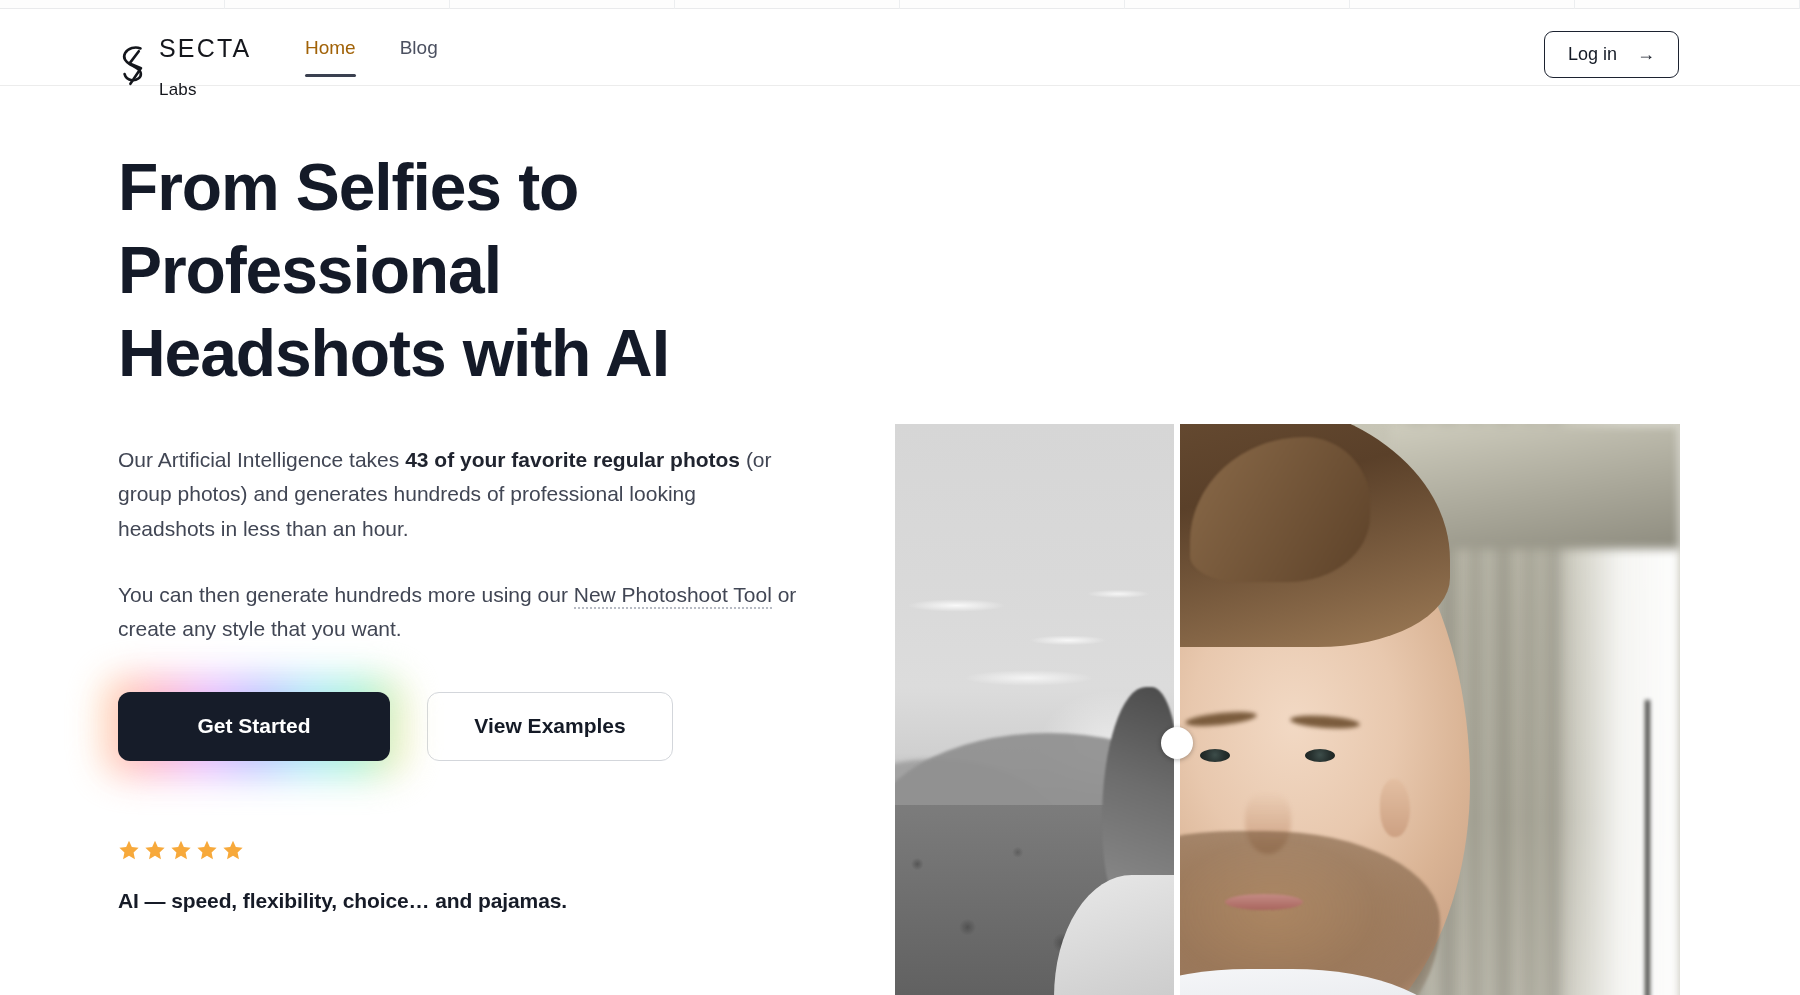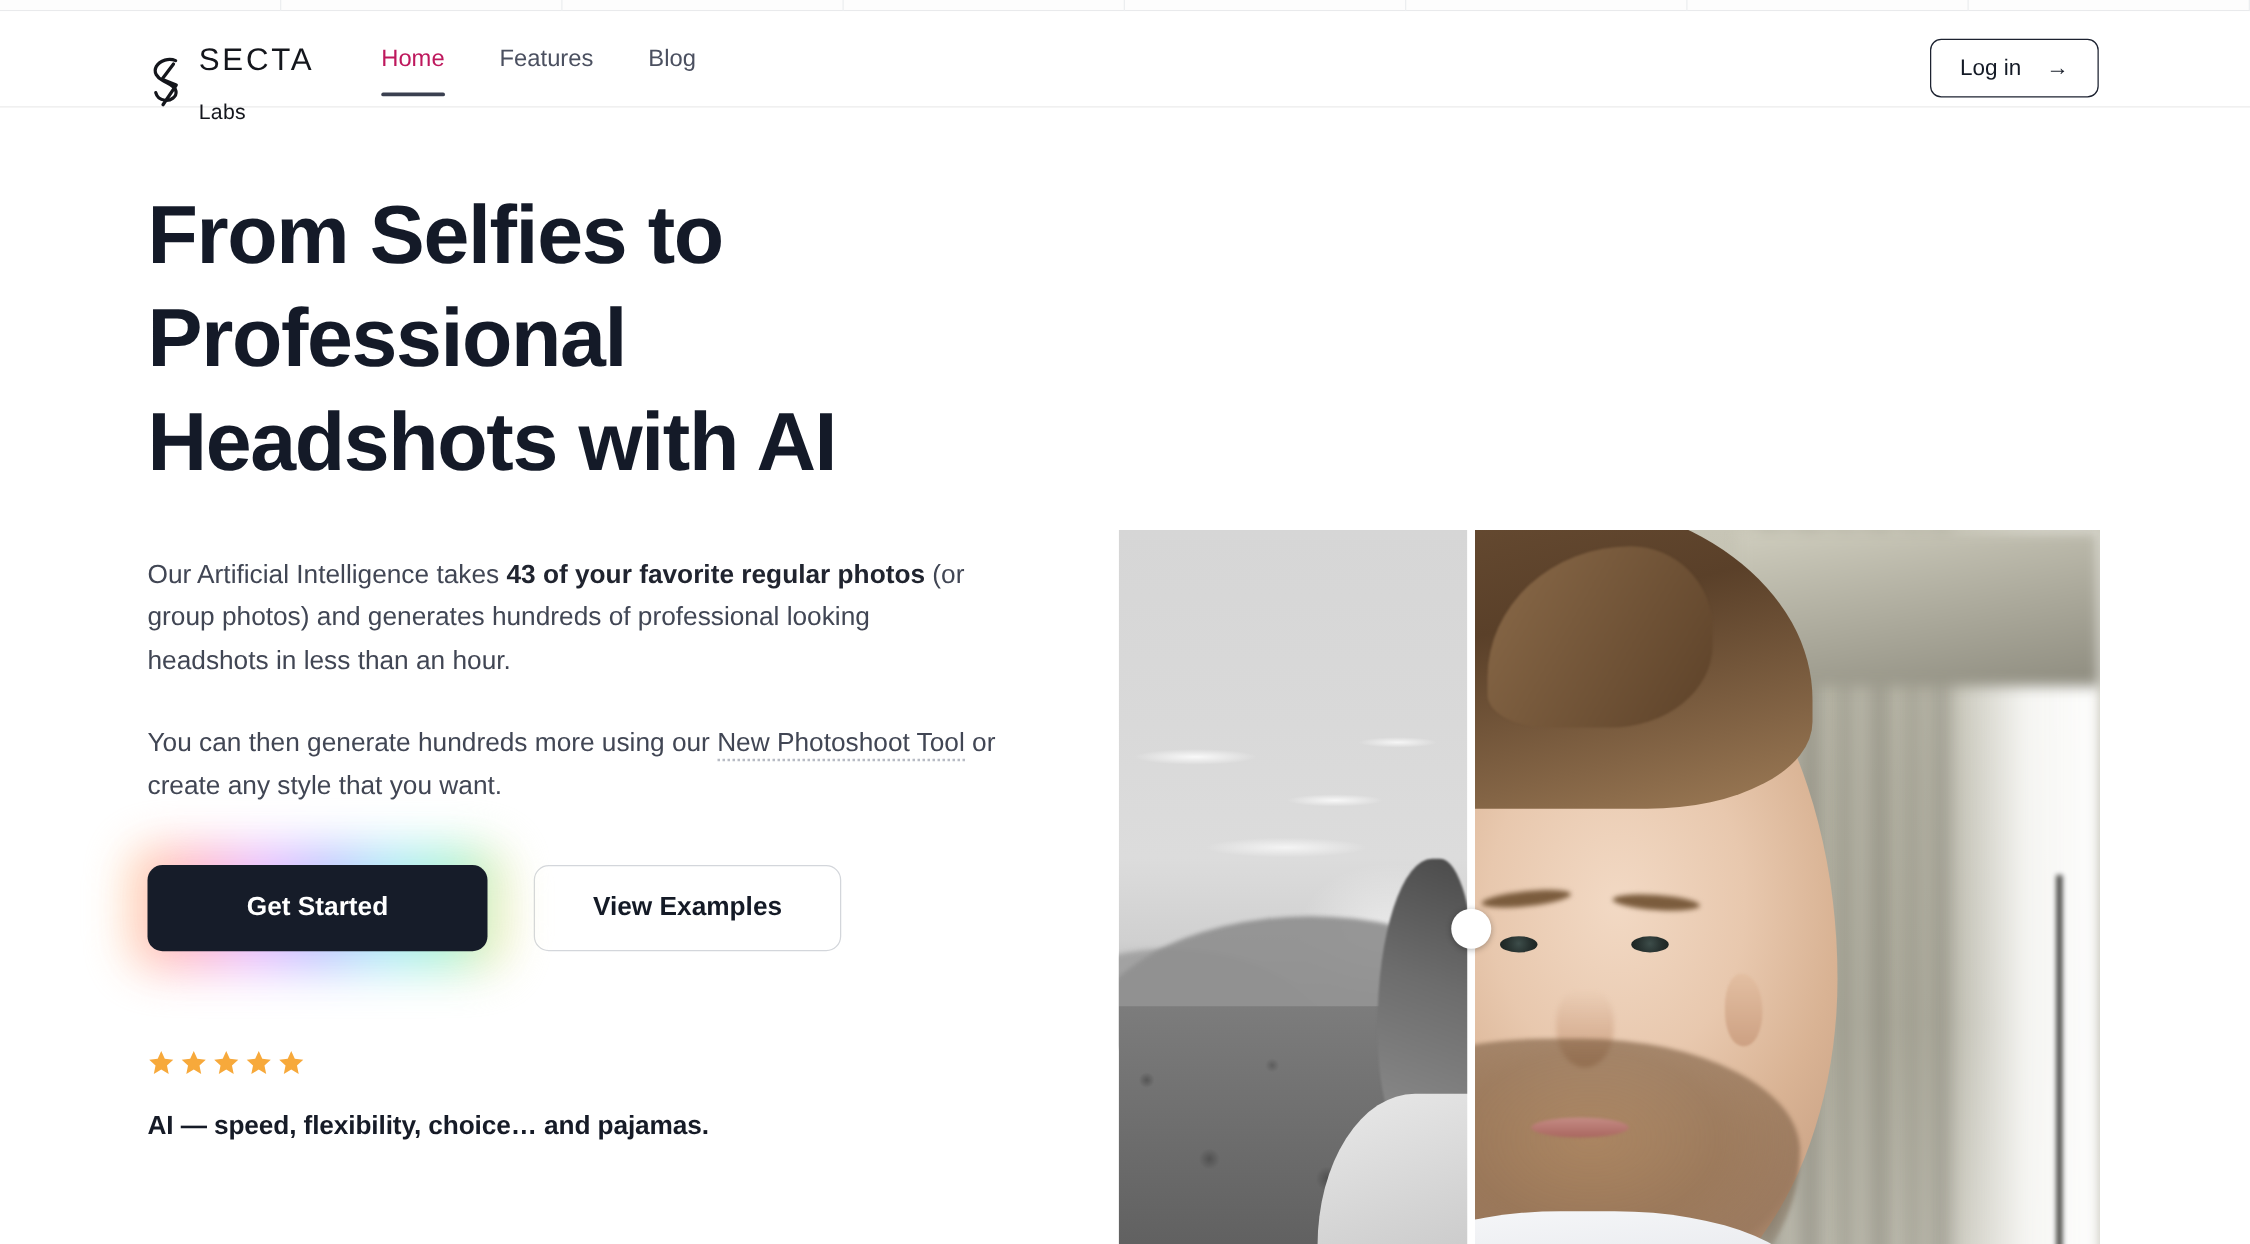--- a/index.html
+++ b/index.html
@@ -52,21 +52,21 @@
   .nav {
     position:absolute; left:283px; top:0; height:77px;
     display:flex; align-items:center; gap:0;
   }
   .nav-item {
     position:relative;
     font-size:19px; color:#4b5060; font-weight:400;
     padding:0 22px; height:77px; display:flex; align-items:center;
     cursor:pointer; white-space:nowrap;
   }
-  .nav-item.active { color:#be185d; }
+  .nav-item.active { color:#a16207; }
   .nav-item.active::after {
     content:""; position:absolute; left:22px; right:22px; bottom:9px;
     height:3px; background:#3a4050; border-radius:2px;
   }
   .nav-item .chev {
     display:inline-block; margin-left:9px; width:12px; height:12px;
   }
   .nav-item .chev svg { display:block; }
 
   .login-btn {
@@ -339,23 +339,20 @@
     </span>
     <span class="logo-words">
       <span class="logo-secta">SECTA</span>
       <span class="logo-labs">Labs</span>
     </span>
   </a>
 
   <nav class="nav">
     <a class="nav-item active">
       <span>Home</span>
-    </a>
-    <a class="nav-item">
-      <span>Features</span>
     </a>
     <a class="nav-item">
       <span>Blog</span>
     </a>
   </nav>
 
   <button class="login-btn">
     <span>Log in</span>
     <span>→</span>
   </button>

